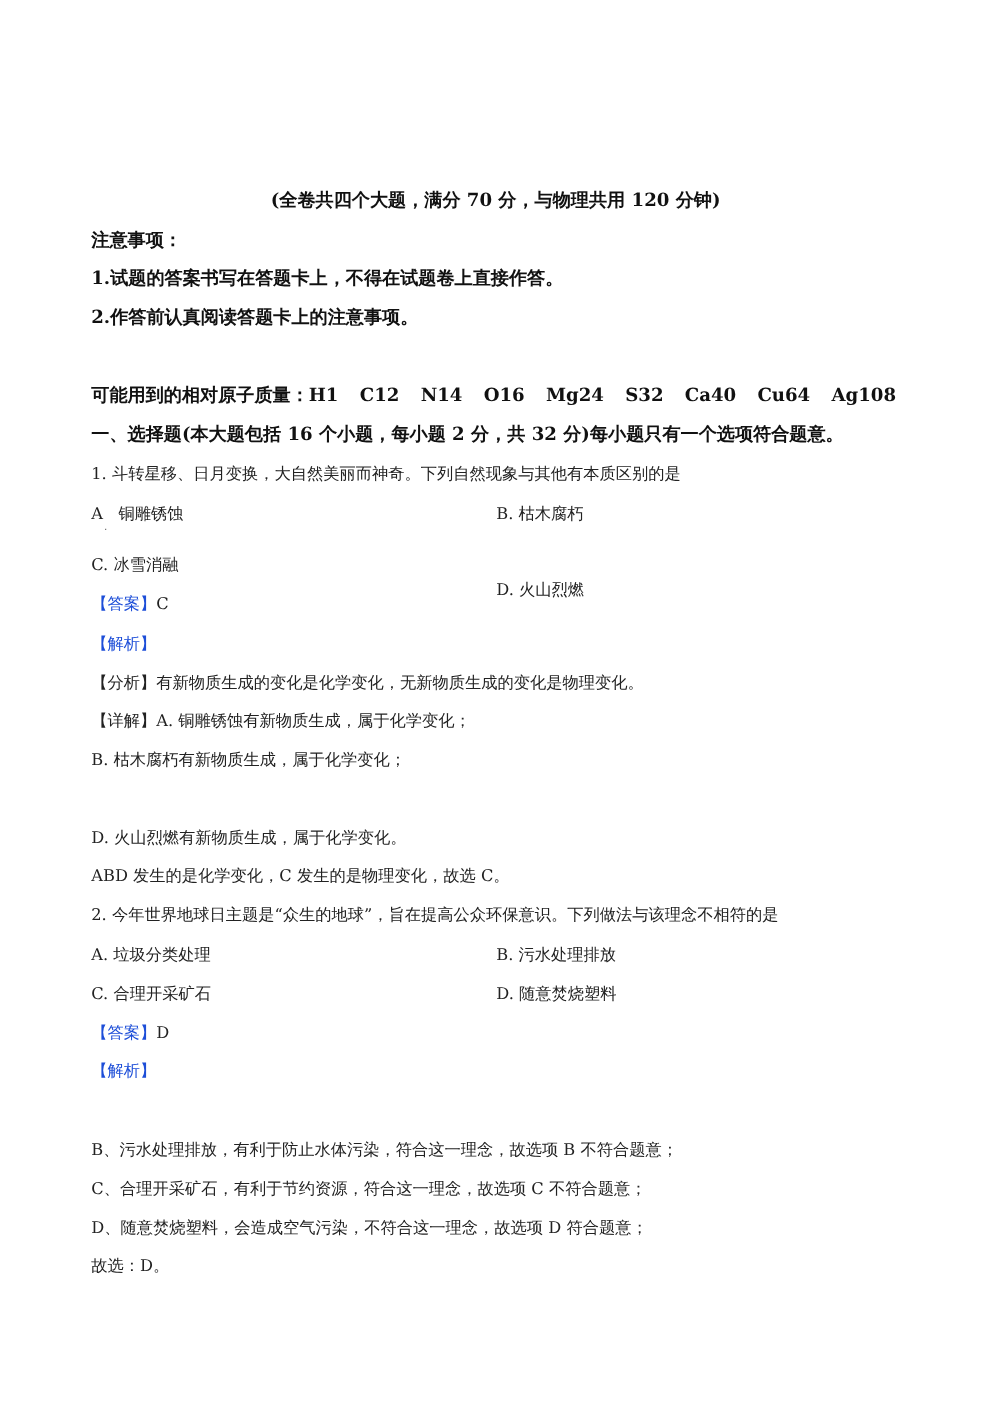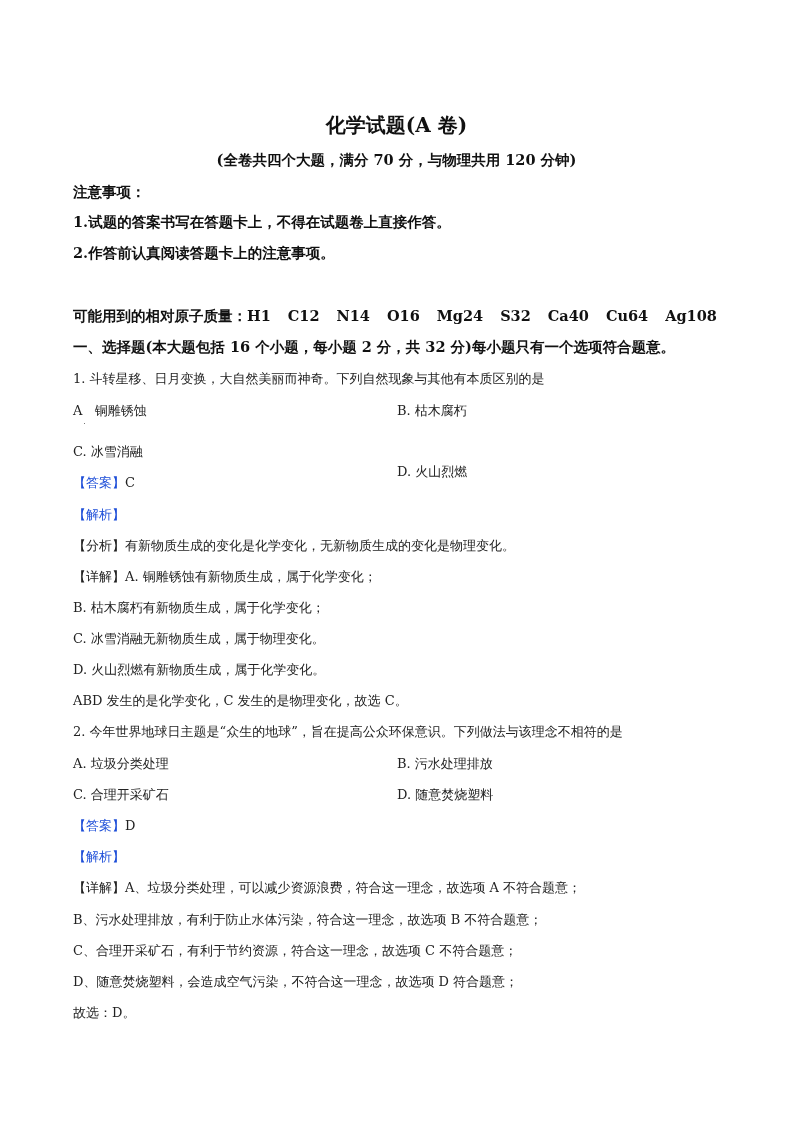--- a/index.html
+++ b/index.html
@@ -79,21 +79,20 @@
   .spaced span.mass {
     display: inline-block;
     margin-left: 17px;
   }
 </style>
 </head>
 <body>
 
 <div class="page">
 
-  <div class="line center subtitle" style="top:112px;">化学试题(A 卷)</div>
   <div class="line center note-center" style="top:151px;">(全卷共四个大题，满分 70 分，与物理共用 120 分钟)</div>
 
   <div class="line bold-line" style="top:183px;">注意事项：</div>
   <div class="line bold-line" style="top:213px;">1.试题的答案书写在答题卡上，不得在试题卷上直接作答。</div>
   <div class="line bold-line" style="top:244px;">2.作答前认真阅读答题卡上的注意事项。</div>
 
   <div class="line bold-line spaced" style="top:307px;">
     <span>可能用到的相对原子质量：</span><span style="margin-left:0">H1</span><span class="mass">C12</span><span class="mass">N14</span><span class="mass">O16</span><span class="mass">Mg24</span><span class="mass">S32</span><span class="mass">Ca40</span><span class="mass">Cu64</span><span class="mass">Ag108</span>
   </div>
 
@@ -121,21 +120,20 @@
   <div class="line body-line" style="top:506px;">
     <span class="tag">【解析】</span>
   </div>
   <div class="line body-line" style="top:537px;">
     <span class="tag-dark">【分析】</span><span>有新物质生成的变化是化学变化，无新物质生成的变化是物理变化。</span>
   </div>
   <div class="line body-line" style="top:568px;">
     <span class="tag-dark">【详解】</span><span>A. 铜雕锈蚀有新物质生成，属于化学变化；</span>
   </div>
   <div class="line body-line" style="top:599px;">B. 枯木腐朽有新物质生成，属于化学变化；</div>
-  <div class="line body-line" style="top:630px;">C. 冰雪消融无新物质生成，属于物理变化。</div>
   <div class="line body-line" style="top:661px;">D. 火山烈燃有新物质生成，属于化学变化。</div>
   <div class="line body-line" style="top:692px;">ABD 发生的是化学变化，C 发生的是物理变化，故选 C。</div>
 
   <div class="line body-line" style="top:723px;">2. 今年世界地球日主题是“众生的地球”，旨在提高公众环保意识。下列做法与该理念不相符的是</div>
 
   <div class="opt" style="left:73px; top:755px;">
     <span>A.</span>&nbsp;<span>垃圾分类处理</span>
   </div>
   <div class="opt" style="left:397px; top:755px;">
     <span>B.</span>&nbsp;<span>污水处理排放</span>
@@ -146,21 +144,18 @@
   <div class="opt" style="left:397px; top:786px;">
     <span>D.</span>&nbsp;<span>随意焚烧塑料</span>
   </div>
 
   <div class="line body-line" style="top:817px;">
     <span class="tag">【答案】</span><span>D</span>
   </div>
   <div class="line body-line" style="top:848px;">
     <span class="tag">【解析】</span>
   </div>
-  <div class="line body-line" style="top:879px;">
-    <span class="tag-dark">【详解】</span><span>A、垃圾分类处理，可以减少资源浪费，符合这一理念，故选项 A 不符合题意；</span>
-  </div>
   <div class="line body-line" style="top:911px;">B、污水处理排放，有利于防止水体污染，符合这一理念，故选项 B 不符合题意；</div>
   <div class="line body-line" style="top:942px;">C、合理开采矿石，有利于节约资源，符合这一理念，故选项 C 不符合题意；</div>
   <div class="line body-line" style="top:973px;">D、随意焚烧塑料，会造成空气污染，不符合这一理念，故选项 D 符合题意；</div>
   <div class="line body-line" style="top:1004px;">故选：D。</div>
 
 </div>
 
 </body></html>

